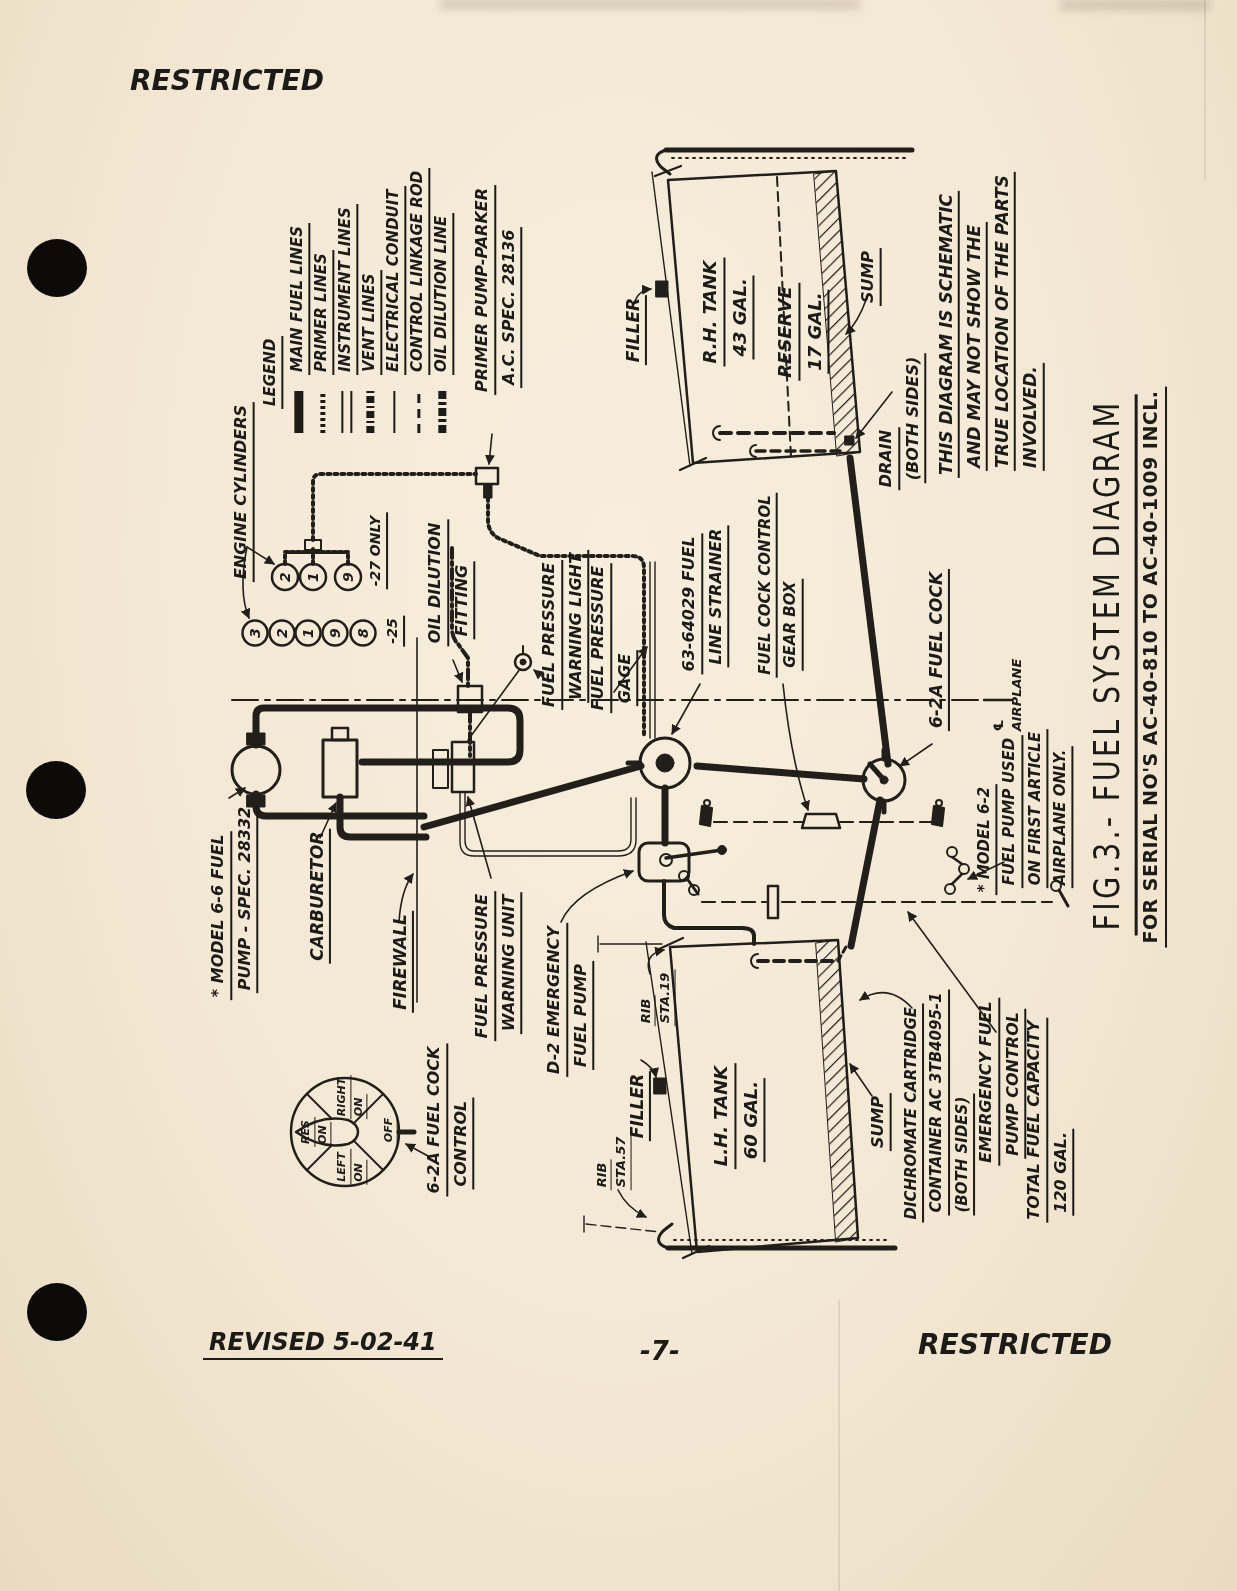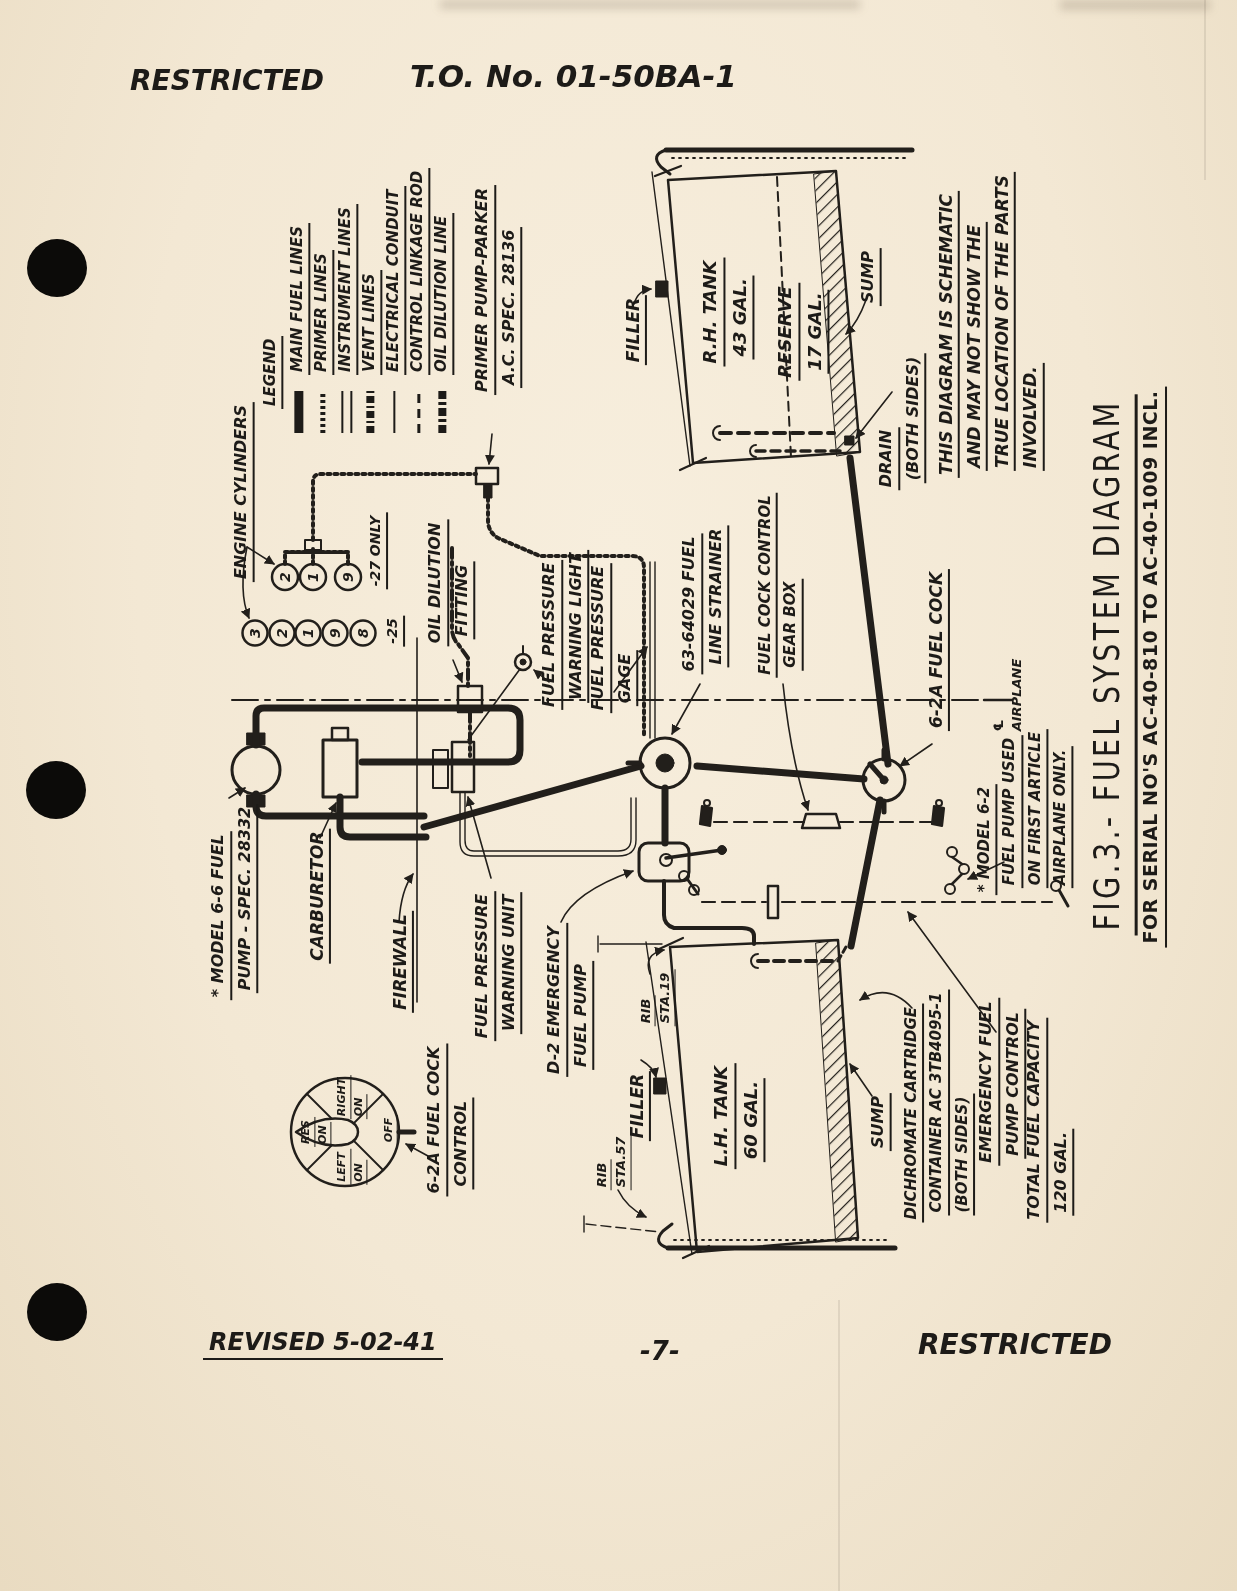--- a/index.html
+++ b/index.html
@@ -49,21 +49,20 @@
   <div class="smudge" style="left:440px;top:0;width:420px;height:9px"></div>
   <div class="smudge" style="left:1060px;top:0;width:150px;height:10px"></div>
   <div class="crease" style="left:1204px;top:0;width:2px;height:180px"></div>
   <div class="crease" style="left:838px;top:1300px;width:2px;height:291px"></div>
 
   <div class="hole" style="left:27px;top:239px"></div>
   <div class="hole" style="left:26px;top:761px"></div>
   <div class="hole" style="left:27px;top:1283px"></div>
 
   <div class="htext" style="left:130px;top:64px;font-size:28px">RESTRICTED</div>
-  <div class="htext" style="left:410px;top:58px;font-size:31px">T.O. No. 01-50BA-1</div>
 
   <div class="htext" style="left:203px;top:1328px;font-size:24px;border-bottom:2.5px solid #1d1b18;padding:0 6px 2px">REVISED 5-02-41</div>
   <div class="htext" style="left:640px;top:1336px;font-size:26px">-7-</div>
   <div class="htext" style="left:918px;top:1328px;font-size:28px">RESTRICTED</div>
 
   <svg width="1237" height="1591" viewBox="0 0 1237 1591" style="position:absolute;inset:0">
     <defs>
       <pattern id="hatch" width="9" height="9" patternUnits="userSpaceOnUse" patternTransform="rotate(45)">
         <line x1="0" y1="0" x2="0" y2="9" stroke="#221f1b" stroke-width="2.4"></line>
       </pattern>

